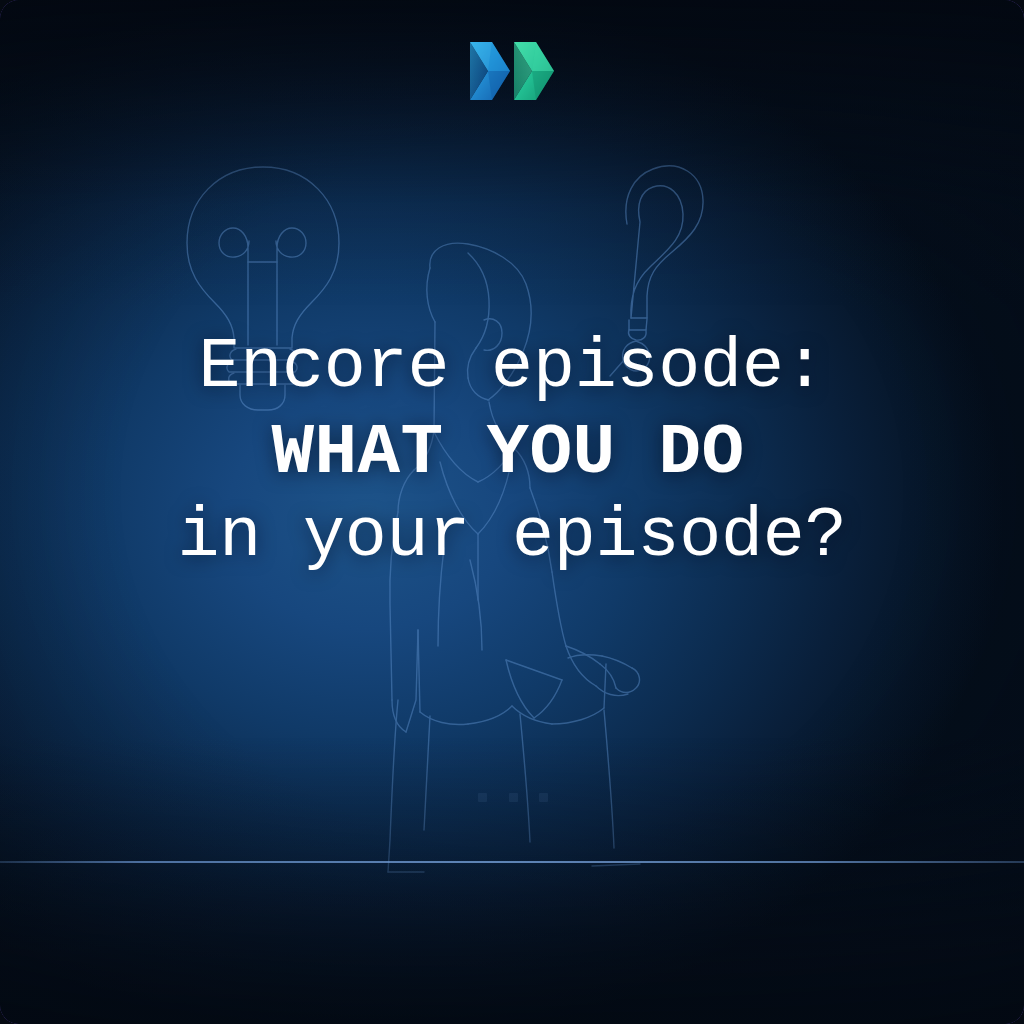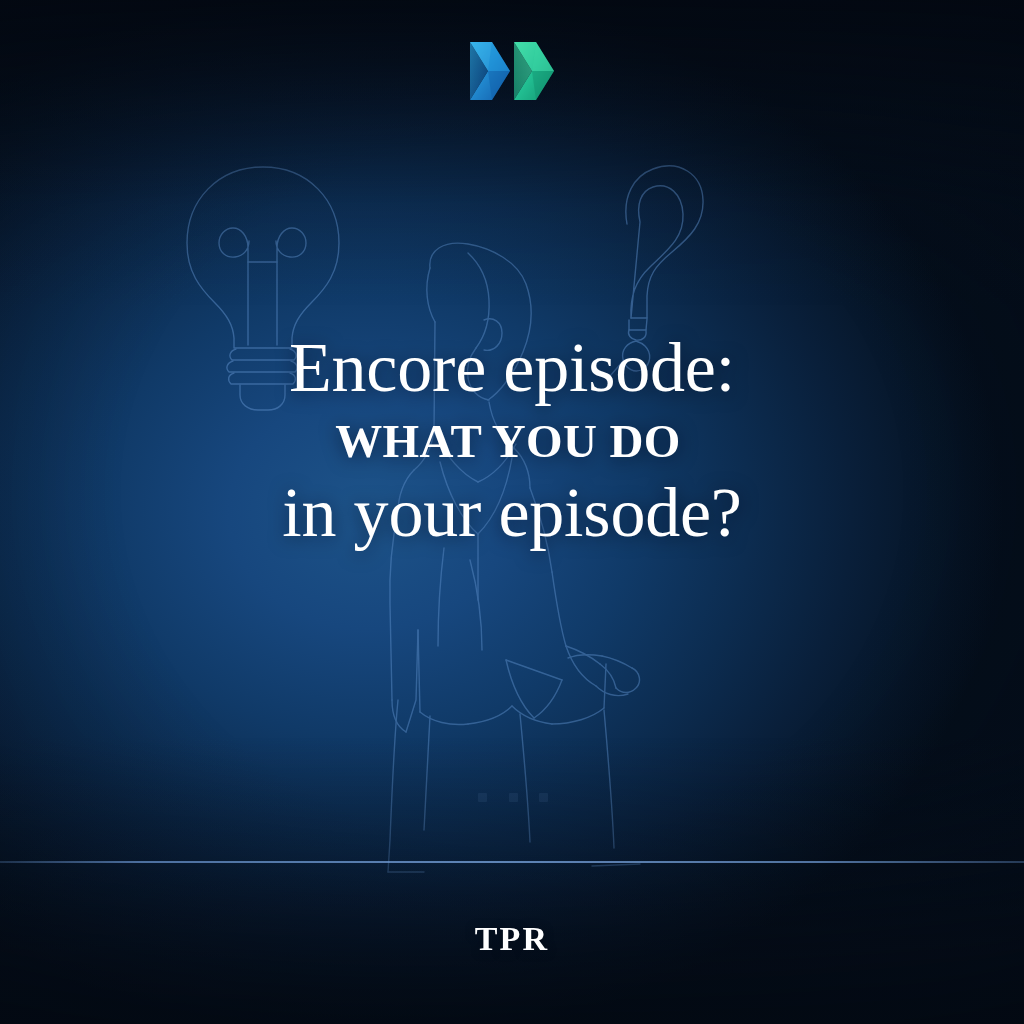--- a/index.html
+++ b/index.html
@@ -5,22 +5,23 @@
   html, body {
     margin: 0;
     padding: 0;
     background: #050a12;
   }
   #canvas {
     position: relative;
     width: 1024px;
     height: 1024px;
     overflow: hidden;
-    font-family: Liberation Serif, serif;
+    font-family: Liberation Mono, monospace;
     background-color: #8b5cf6;
+    border-radius: 19px;
   }
   
   .bg-base {
     position: absolute;
     inset: 0;
     background:
       radial-gradient(ellipse 62% 52% at 36% 50%,
         #1d5389 0%,
         #17477e 22%,
         #103a68 42%,
@@ -85,21 +86,21 @@
   .hl-line {
     display: block;
     font-size: 70px;
     font-weight: 300;
     letter-spacing: -0.2px;
     padding: 3px 0 9px 0;
     text-shadow: 0 2px 18px rgba(2,10,24,0.55);
   }
   .hl-line.bold {
     font-weight: 700;
-    font-size: 47px;
+    font-size: 71px;
     letter-spacing: 0.4px;
     padding: 6px 8px 10px 0;
   }
 
   
   .ground-line {
     position: absolute;
     left: 0;
     top: 861px;
     width: 1024px;
@@ -304,15 +305,14 @@
   </div>
 
   <div class="dots">
     <i></i>
     <i></i>
     <i></i>
   </div>
 
   <div class="ground-line"></div>
 
-  <div class="wordmark">TPR</div>
 
 </div>
 
 </body></html>

